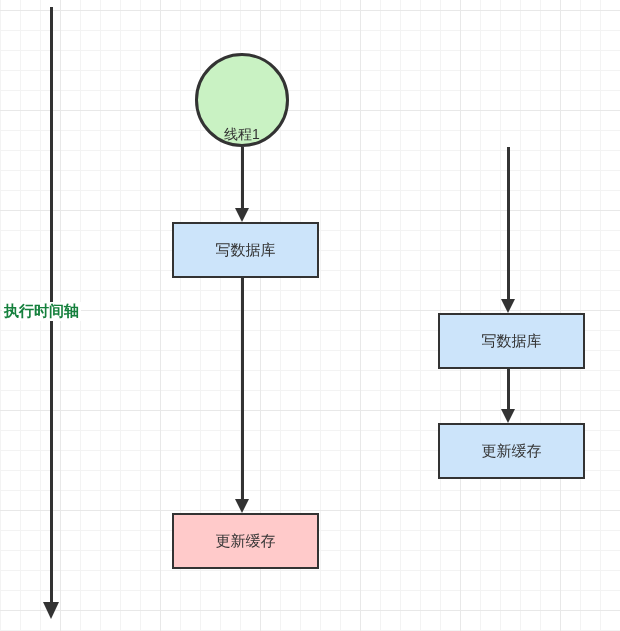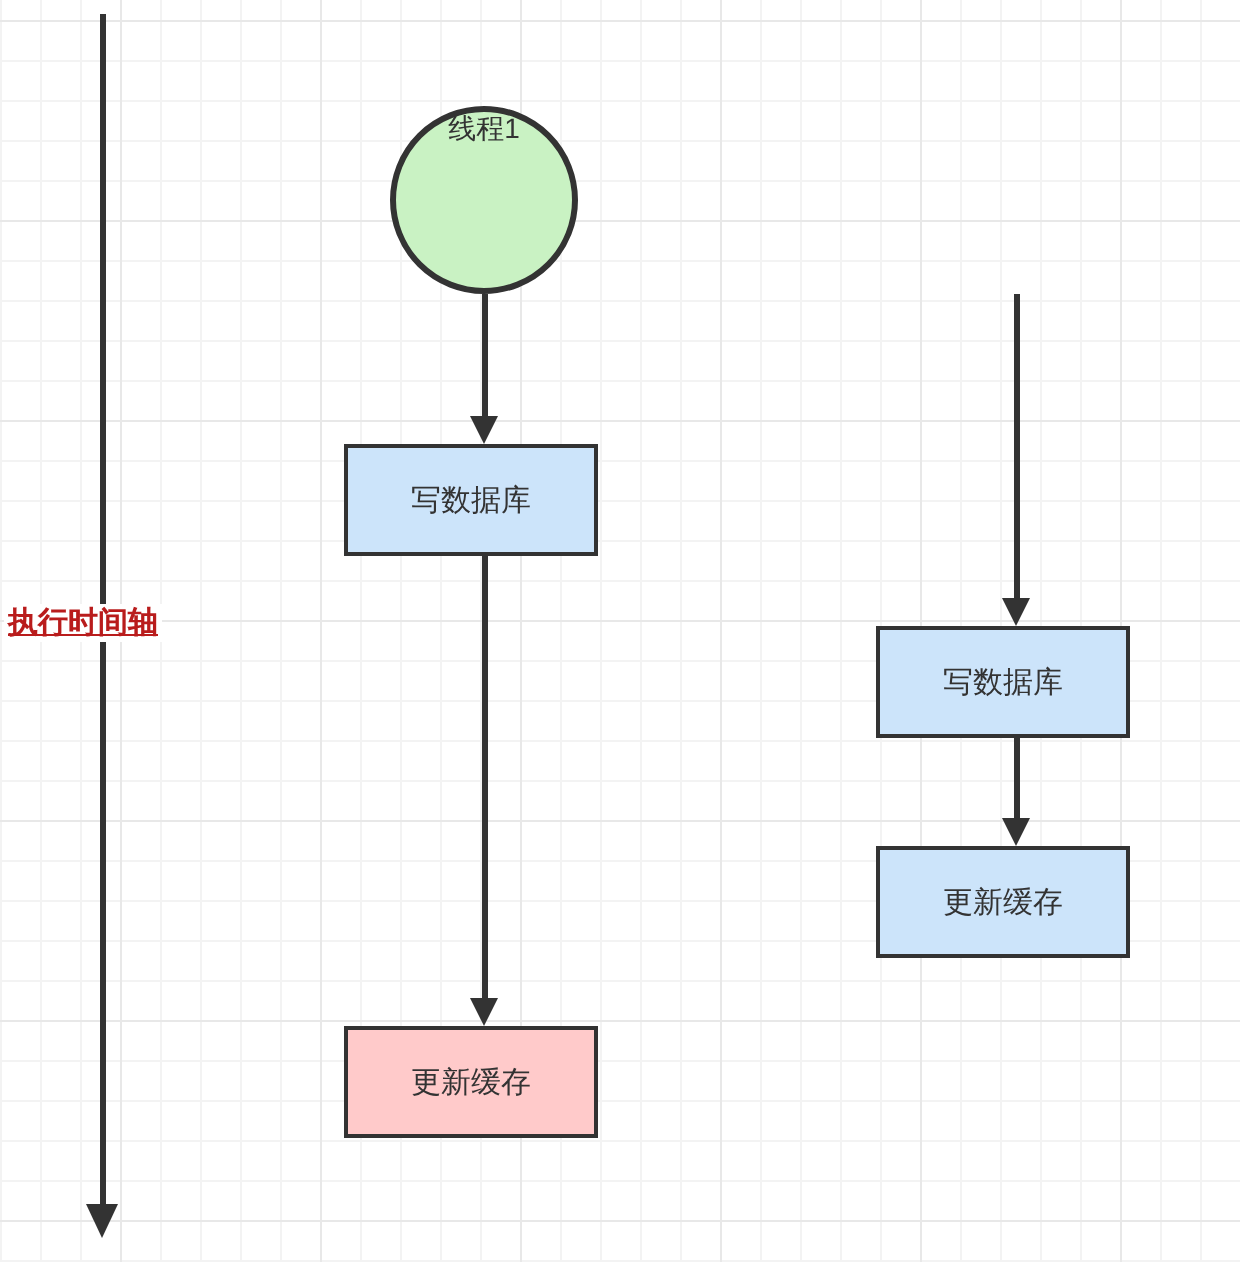--- a/index.html
+++ b/index.html
@@ -35,44 +35,43 @@
     border-right: 8px solid transparent;
     border-top: 17px solid #333333;
   }
   .tl-label {
     position: absolute;
     left: 2px; top: 302px;
     padding: 0 2px;
     background: #ffffff;
     font-size: 15px;
     font-weight: bold;
-    color: #b91c1c;
+    color: #15803d;
     white-space: nowrap;
-    text-decoration: underline;
   }
 
   
   .circle {
     position: absolute;
     width: 94px; height: 94px;
     box-sizing: border-box;
     border: 3px solid #333333;
     border-radius: 50%;
     background: #c9f2c3;
     display: flex;
-    align-items: flex-start;
+    align-items: flex-end;
     justify-content: center;
     font-size: 14px;
     color: #333333;
   }
 
   
   .box {
     position: absolute;
-    width: 127px; height: 56px;
+    width: 147px; height: 56px;
     box-sizing: border-box;
     border: 2px solid #333333;
     display: flex;
     align-items: center;
     justify-content: center;
     font-size: 15px;
     color: #333333;
   }
   .box.blue { background: #cce4fa; }
   .box.pink { background: #ffcaca; }

